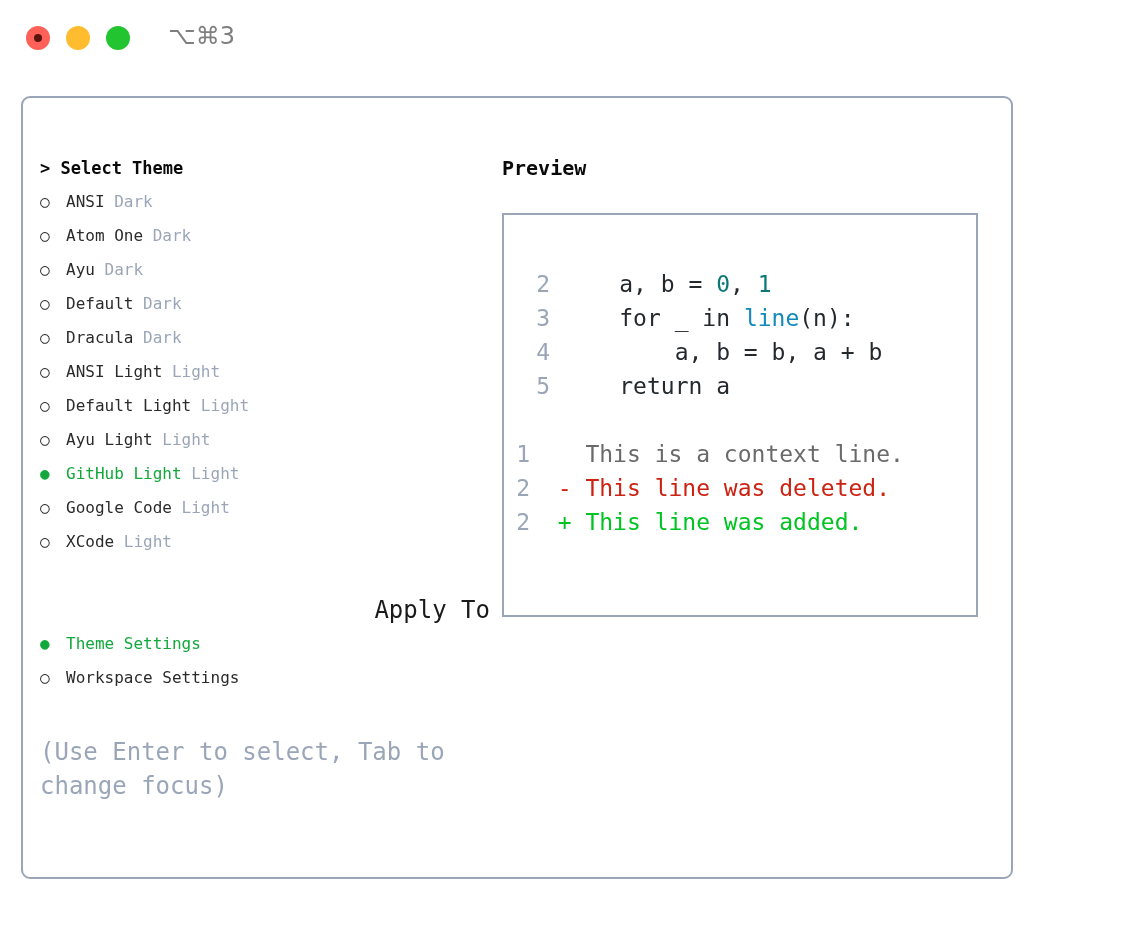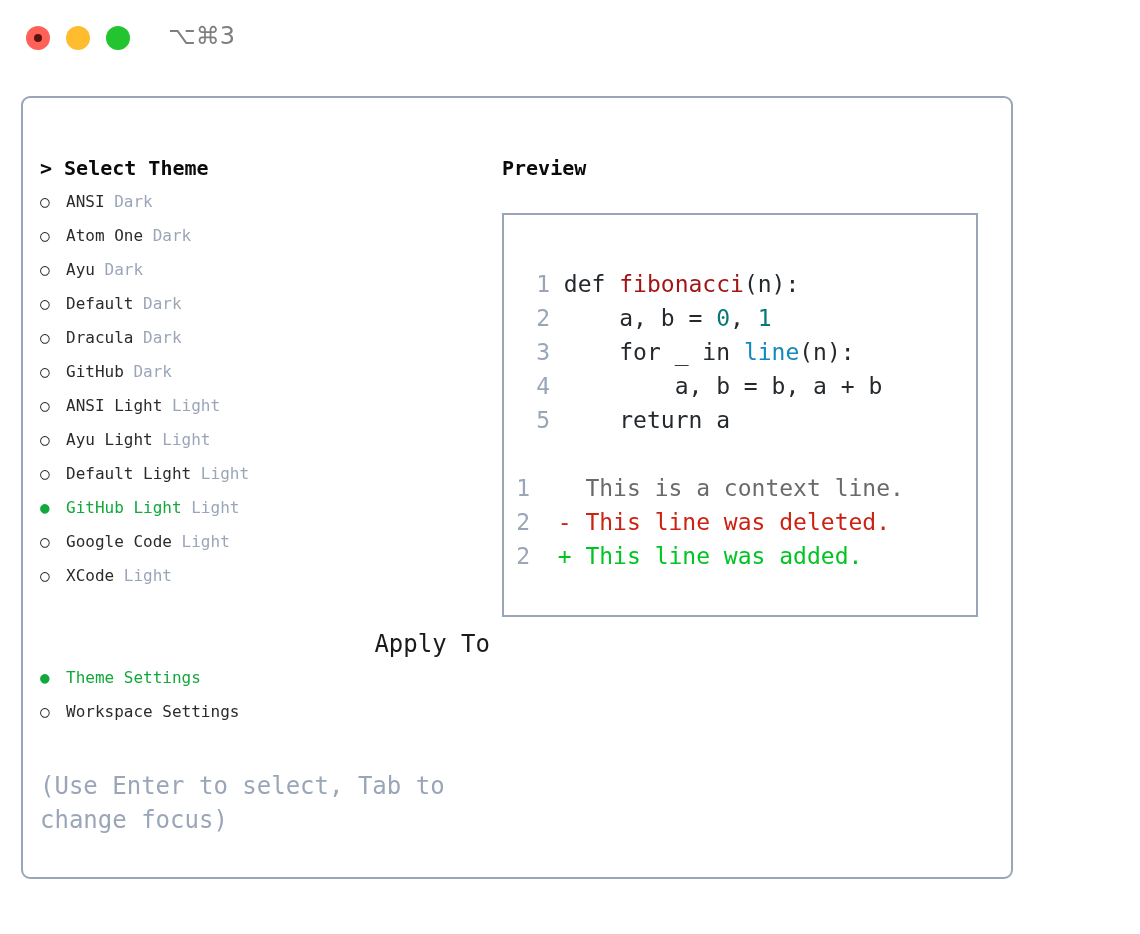--- a/index.html
+++ b/index.html
@@ -86,21 +86,21 @@
 
   
   .left-col {
     position: absolute;
     left: 17px;
     top: 53px;
     width: 450px;
   }
 
   .list-header {
-    font-size: 20px;
+    font-size: 17px;
     font-weight: bold;
     color: #0a0a0a;
     line-height: 34px;
     white-space: pre;
   }
   .row {
     font-size: 16px;
     line-height: 34px;
     white-space: pre;
     color: #2b2b2b;
@@ -206,45 +206,43 @@
   <div class="card">
 
     <div class="left-col">
       <div class="list-header">&gt; Select Theme</div>
       <div id="theme-list">
           <div class="row"><span class="bullet empty">○</span><span class="label">ANSI</span><span class="variant"> Dark</span></div>
           <div class="row"><span class="bullet empty">○</span><span class="label">Atom One</span><span class="variant"> Dark</span></div>
           <div class="row"><span class="bullet empty">○</span><span class="label">Ayu</span><span class="variant"> Dark</span></div>
           <div class="row"><span class="bullet empty">○</span><span class="label">Default</span><span class="variant"> Dark</span></div>
           <div class="row"><span class="bullet empty">○</span><span class="label">Dracula</span><span class="variant"> Dark</span></div>
-          <div class="row"><span class="bullet empty">○</span><span class="label">GitHub</span><span class="variant"> Dark</span></div>
           <div class="row"><span class="bullet empty">○</span><span class="label">ANSI Light</span><span class="variant"> Light</span></div>
+          <div class="row"><span class="bullet empty">○</span><span class="label">Default Light</span><span class="variant"> Light</span></div>
           <div class="row"><span class="bullet empty">○</span><span class="label">Ayu Light</span><span class="variant"> Light</span></div>
-          <div class="row"><span class="bullet empty">○</span><span class="label">Default Light</span><span class="variant"> Light</span></div>
           <div class="row selected"><span class="bullet filled">●</span><span class="label">GitHub Light</span><span class="variant"> Light</span></div>
           <div class="row"><span class="bullet empty">○</span><span class="label">Google Code</span><span class="variant"> Light</span></div>
           <div class="row"><span class="bullet empty">○</span><span class="label">XCode</span><span class="variant"> Light</span></div>
         </div>
 
       <div class="section-gap"></div>
 
       <div class="subheader">Apply To</div>
       <div id="apply-list">
           <div class="row selected"><span class="bullet filled">●</span><span class="label">Theme Settings</span></div>
           <div class="row"><span class="bullet empty">○</span><span class="label">Workspace Settings</span></div>
         </div>
 
       <div class="hint">(Use Enter to select, Tab to change focus)</div>
     </div>
 
     <div class="right-col">
       <div class="preview-title">Preview</div>
       <div class="preview-box">
         <div id="code-block">
-            <div class="code-line"><span class="lineno">1</span> <span class="tok-plain">def </span><span class="tok-fn">fibonacci</span><span class="tok-plain">(n):</span></div>
             <div class="code-line"><span class="lineno">2</span> <span class="tok-plain">    a, b = </span><span class="tok-num">0</span><span class="tok-plain">, </span><span class="tok-num">1</span></div>
             <div class="code-line"><span class="lineno">3</span> <span class="tok-plain">    for _ in </span><span class="tok-call">line</span><span class="tok-plain">(n):</span></div>
             <div class="code-line"><span class="lineno">4</span> <span class="tok-plain">        a, b = b, a + b</span></div>
             <div class="code-line"><span class="lineno">5</span> <span class="tok-plain">    return a</span></div>
           </div>
         <div class="diff-gap"></div>
         <div id="diff-block">
             <div class="diff-line"><span class="lineno">1</span>  <span class="diff-ctx">  This is a context line.</span></div>
             <div class="diff-line"><span class="lineno">2</span>  <span class="diff-del">- This line was deleted.</span></div>
             <div class="diff-line"><span class="lineno">2</span>  <span class="diff-add">+ This line was added.</span></div>

